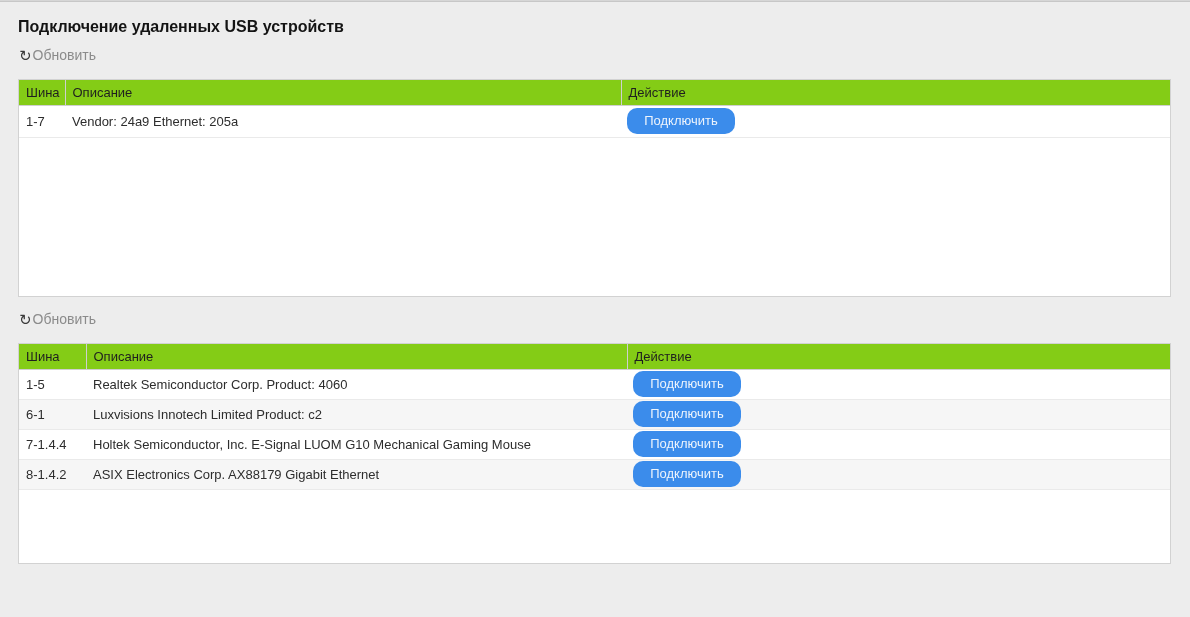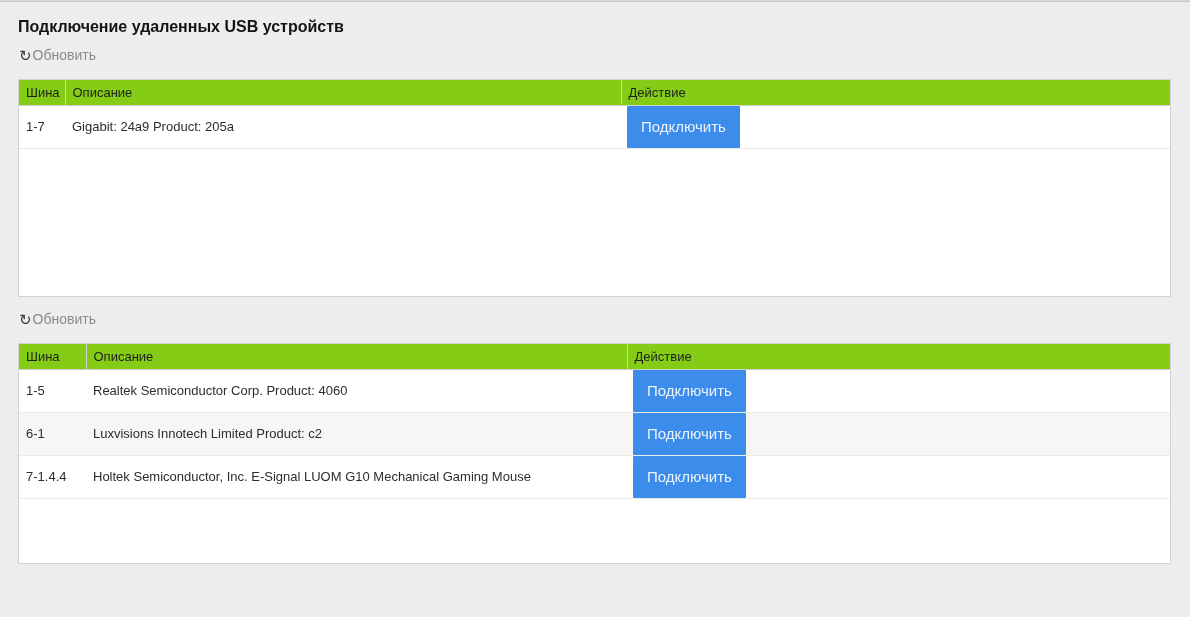--- a/index.html
+++ b/index.html
@@ -85,25 +85,25 @@
   tbody tr:nth-child(even) { background: #f6f6f6; }
   .t1 tbody tr { height: 32px; }
   .t2 tbody tr { height: 30px; }
   td.action-cell { padding-left: 6px; }
 
   .connect-btn {
     display: inline-block;
     background: #3b8ceb;
     color: #ecf3fc;
     border: none;
-    border-radius: 1px;
-    height: 42px;
+    border-radius: 10px;
+    height: 26px;
     min-width: 108px;
     padding: 0 14px;
-    font-size: 15px;
+    font-size: 13px;
     font-family: inherit;
     line-height: 26px;
     vertical-align: middle;
     cursor: pointer;
   }
 </style>
 </head>
 <body>
 
 <div class="top-strip"></div>
@@ -126,21 +126,21 @@
         <thead>
           <tr>
             <th>Шина</th>
             <th>Описание</th>
             <th>Действие</th>
           </tr>
         </thead>
         <tbody>
             <tr>
               <td>1-7</td>
-              <td>Gigabit: 24a9 Product: 205a</td>
+              <td>Vendor: 24a9 Ethernet: 205a</td>
               <td class="action-cell"><button class="connect-btn">Подключить</button></td>
             </tr>
           </tbody>
       </table>
     </div>
   </div>
 
   <div class="section">
     <div class="refresh">
       <span class="refresh-icon">↻</span>
@@ -169,18 +169,23 @@
             <tr>
               <td>6-1</td>
               <td>Luxvisions Innotech Limited Product: c2</td>
               <td class="action-cell"><button class="connect-btn">Подключить</button></td>
             </tr>
             <tr>
               <td>7-1.4.4</td>
               <td>Holtek Semiconductor, Inc. E-Signal LUOM G10 Mechanical Gaming Mouse</td>
               <td class="action-cell"><button class="connect-btn">Подключить</button></td>
             </tr>
+            <tr>
+              <td>8-1.4.2</td>
+              <td>ASIX Electronics Corp. AX88179 Gigabit Ethernet</td>
+              <td class="action-cell"><button class="connect-btn">Подключить</button></td>
+            </tr>
           </tbody>
       </table>
     </div>
   </div>
 
 </div>
 
 </body></html>

